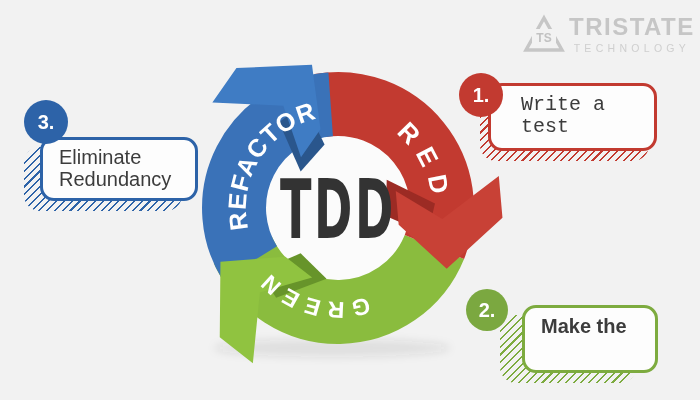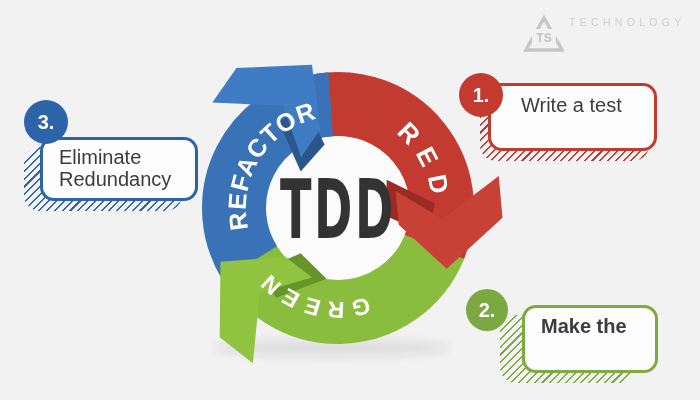--- a/index.html
+++ b/index.html
@@ -15,21 +15,21 @@
     position:absolute;background:#fdfdfd;border:3px solid;border-radius:14px;
     box-sizing:border-box;z-index:2;
   }
   .box .line{display:block;font-size:20px;line-height:22px;color:#3c3c3c;}
   .hatch{position:absolute;border-radius:16px;z-index:1;}
   .badge{
     position:absolute;border-radius:50%;color:#ffffff;font-weight:bold;
     display:flex;align-items:center;justify-content:center;z-index:3;
     font-size:20px;
   }
-  .c1 .box{border-color:#c23a30;}
+  .c1 .box{border-color:#c23a30;font-family:Liberation Mono, monospace;}
   .c1 .hatch{background:repeating-linear-gradient(135deg,#c23a30 0 1.5px,transparent 1.5px 5.5px);}
   .c1 .badge{background:#c23a30;}
   .c2 .box{border-color:#7dab3f;}
   .c2 .hatch{background:repeating-linear-gradient(135deg,#7dab3f 0 1.5px,transparent 1.5px 5.5px);}
   .c2 .badge{background:#7ba840;}
   .c3 .box{border-color:#2d63a8;}
   .c3 .hatch{background:repeating-linear-gradient(135deg,#2d63a8 0 1.5px,transparent 1.5px 5.5px);}
   .c3 .badge{background:#2d63a8;}
 
   
@@ -132,17 +132,18 @@
     <div class="badge">3.</div>
   </div>
 
   <div class="logo">
     <svg width="44" height="42" viewBox="0 0 44 42">
       <path d="M22 4 L40 36 L4 36 Z" fill="none" stroke="#c6c6c6" stroke-width="3.4"></path>
       <rect x="10" y="15" width="24" height="17" fill="#f2f2f2"></rect>
       <text x="22" y="28" font-size="12" font-weight="bold" fill="#c2c2c2" text-anchor="middle" font-family="Liberation Sans, sans-serif">TS</text>
     </svg>
     <div class="logo-text">
+      <span class="logo-brand">TRISTATE</span>
       <span class="logo-sub">TECHNOLOGY</span>
     </div>
   </div>
 
 </div>
 
 </body></html>

